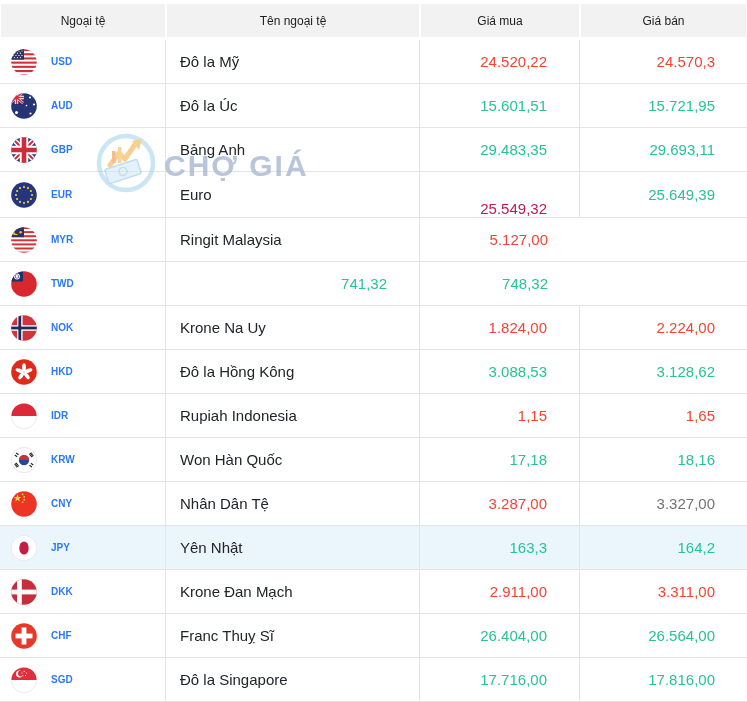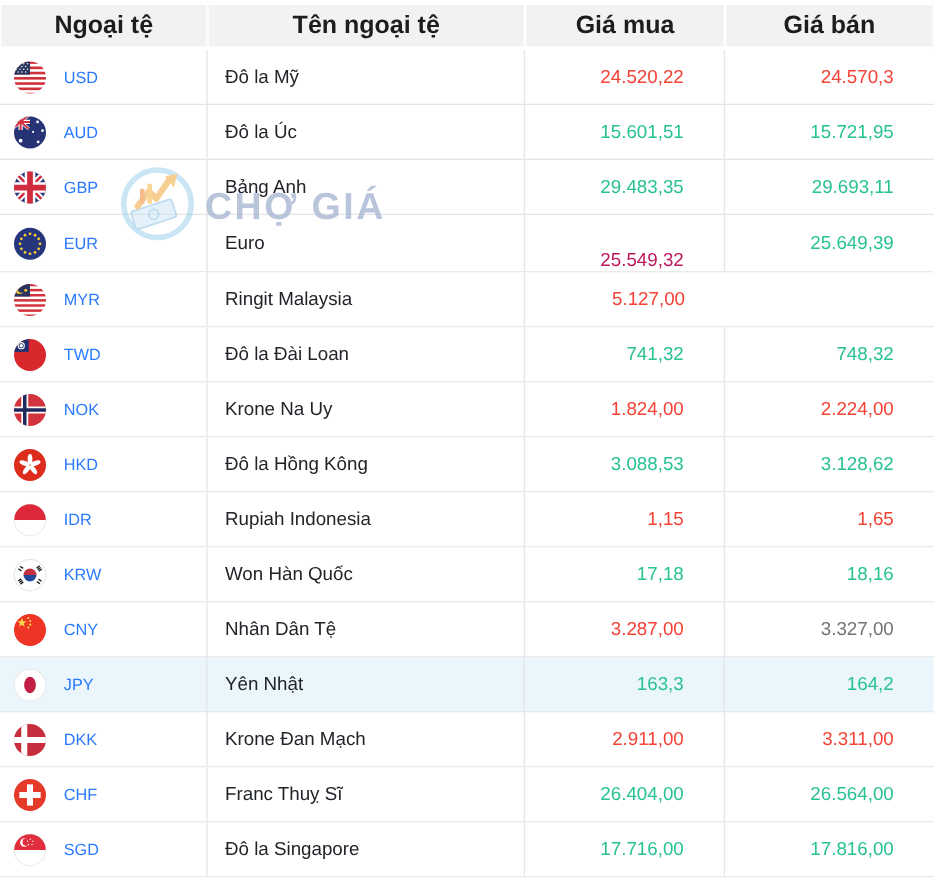--- a/index.html
+++ b/index.html
@@ -10,39 +10,39 @@
     -webkit-font-smoothing:antialiased;
   }
   .page { width:747px; height:702px; position:relative; background:#fff; }
 
   
   .thead {
     display:grid; grid-template-columns:166px 254px 160px 167px;
     height:40px; background:#fff;
   }
   .th {
-    background:#f2f2f2; color:#1d1d1f; font-weight:bold; font-size:20px;
+    background:#f2f2f2; color:#1d1d1f; font-weight:normal; font-size:12px;
     display:flex; align-items:center; justify-content:center;
     border-top:4px solid #fff; border-bottom:3px solid #fff;
     border-left:1.5px solid #fff; border-right:1.5px solid #fff;
   }
 
   
   .tbody { display:grid; grid-template-rows:repeat(15,1fr); height:662px; }
   .row {
     display:grid; grid-template-columns:166px 254px 160px 167px;
     border-bottom:1px solid #e4e4e4; background:#fff;
   }
   .row.highlight { background:#eaf5fc; }
   .cell { display:flex; align-items:center; font-size:15px; color:#212529; border-right:1px solid #e4e4e4; }
   .cell:last-child { border-right:none; }
   .c-code { padding-left:10px; gap:13px; }
   .flag { width:28px; height:28px; display:inline-flex; flex:0 0 28px; }
   .flag svg { display:block; }
-  .code { font-weight:normal; color:var(--blue,#2979ff); font-size:13px; }
+  .code { font-weight:bold; color:var(--blue,#2979ff); font-size:10px; }
   .c-name { padding-left:14px; }
   .c-buy,.c-sell { justify-content:flex-end; padding-right:32px; }
 
   
   .watermark {
     position:absolute; left:94px; top:128px; display:flex; align-items:center;
     pointer-events:none; z-index:5;
   }
   .wm-logo { width:64px; height:64px; opacity:.55; }
   .wm-text {
@@ -287,23 +287,20 @@
                 <rect width="28" height="28" fill="#d9272e"></rect>
                 <rect x="1" y="1.5" width="12" height="10" fill="#1f3171"></rect>
                 <circle cx="7" cy="6.5" r="2.9" fill="#fff"></circle>
                 <circle cx="7" cy="6.5" r="2" fill="#1f3171"></circle>
                 <circle cx="7" cy="6.5" r="1.4" fill="#fff"></circle>
               </g>
             </svg>
           </span>
         <span class="code">TWD</span>
       </div>
-      <div class="cell c-name">
-        <span>Đô la Đài Loan</span>
-      </div>
       <div class="cell c-buy">
         <span style="color: rgb(41, 194, 149);">741,32</span>
       </div>
       <div class="cell c-sell">
         <span style="color: rgb(41, 194, 149);">748,32</span>
       </div>
     </div>
 
     <div class="row">
       <div class="cell c-code">

